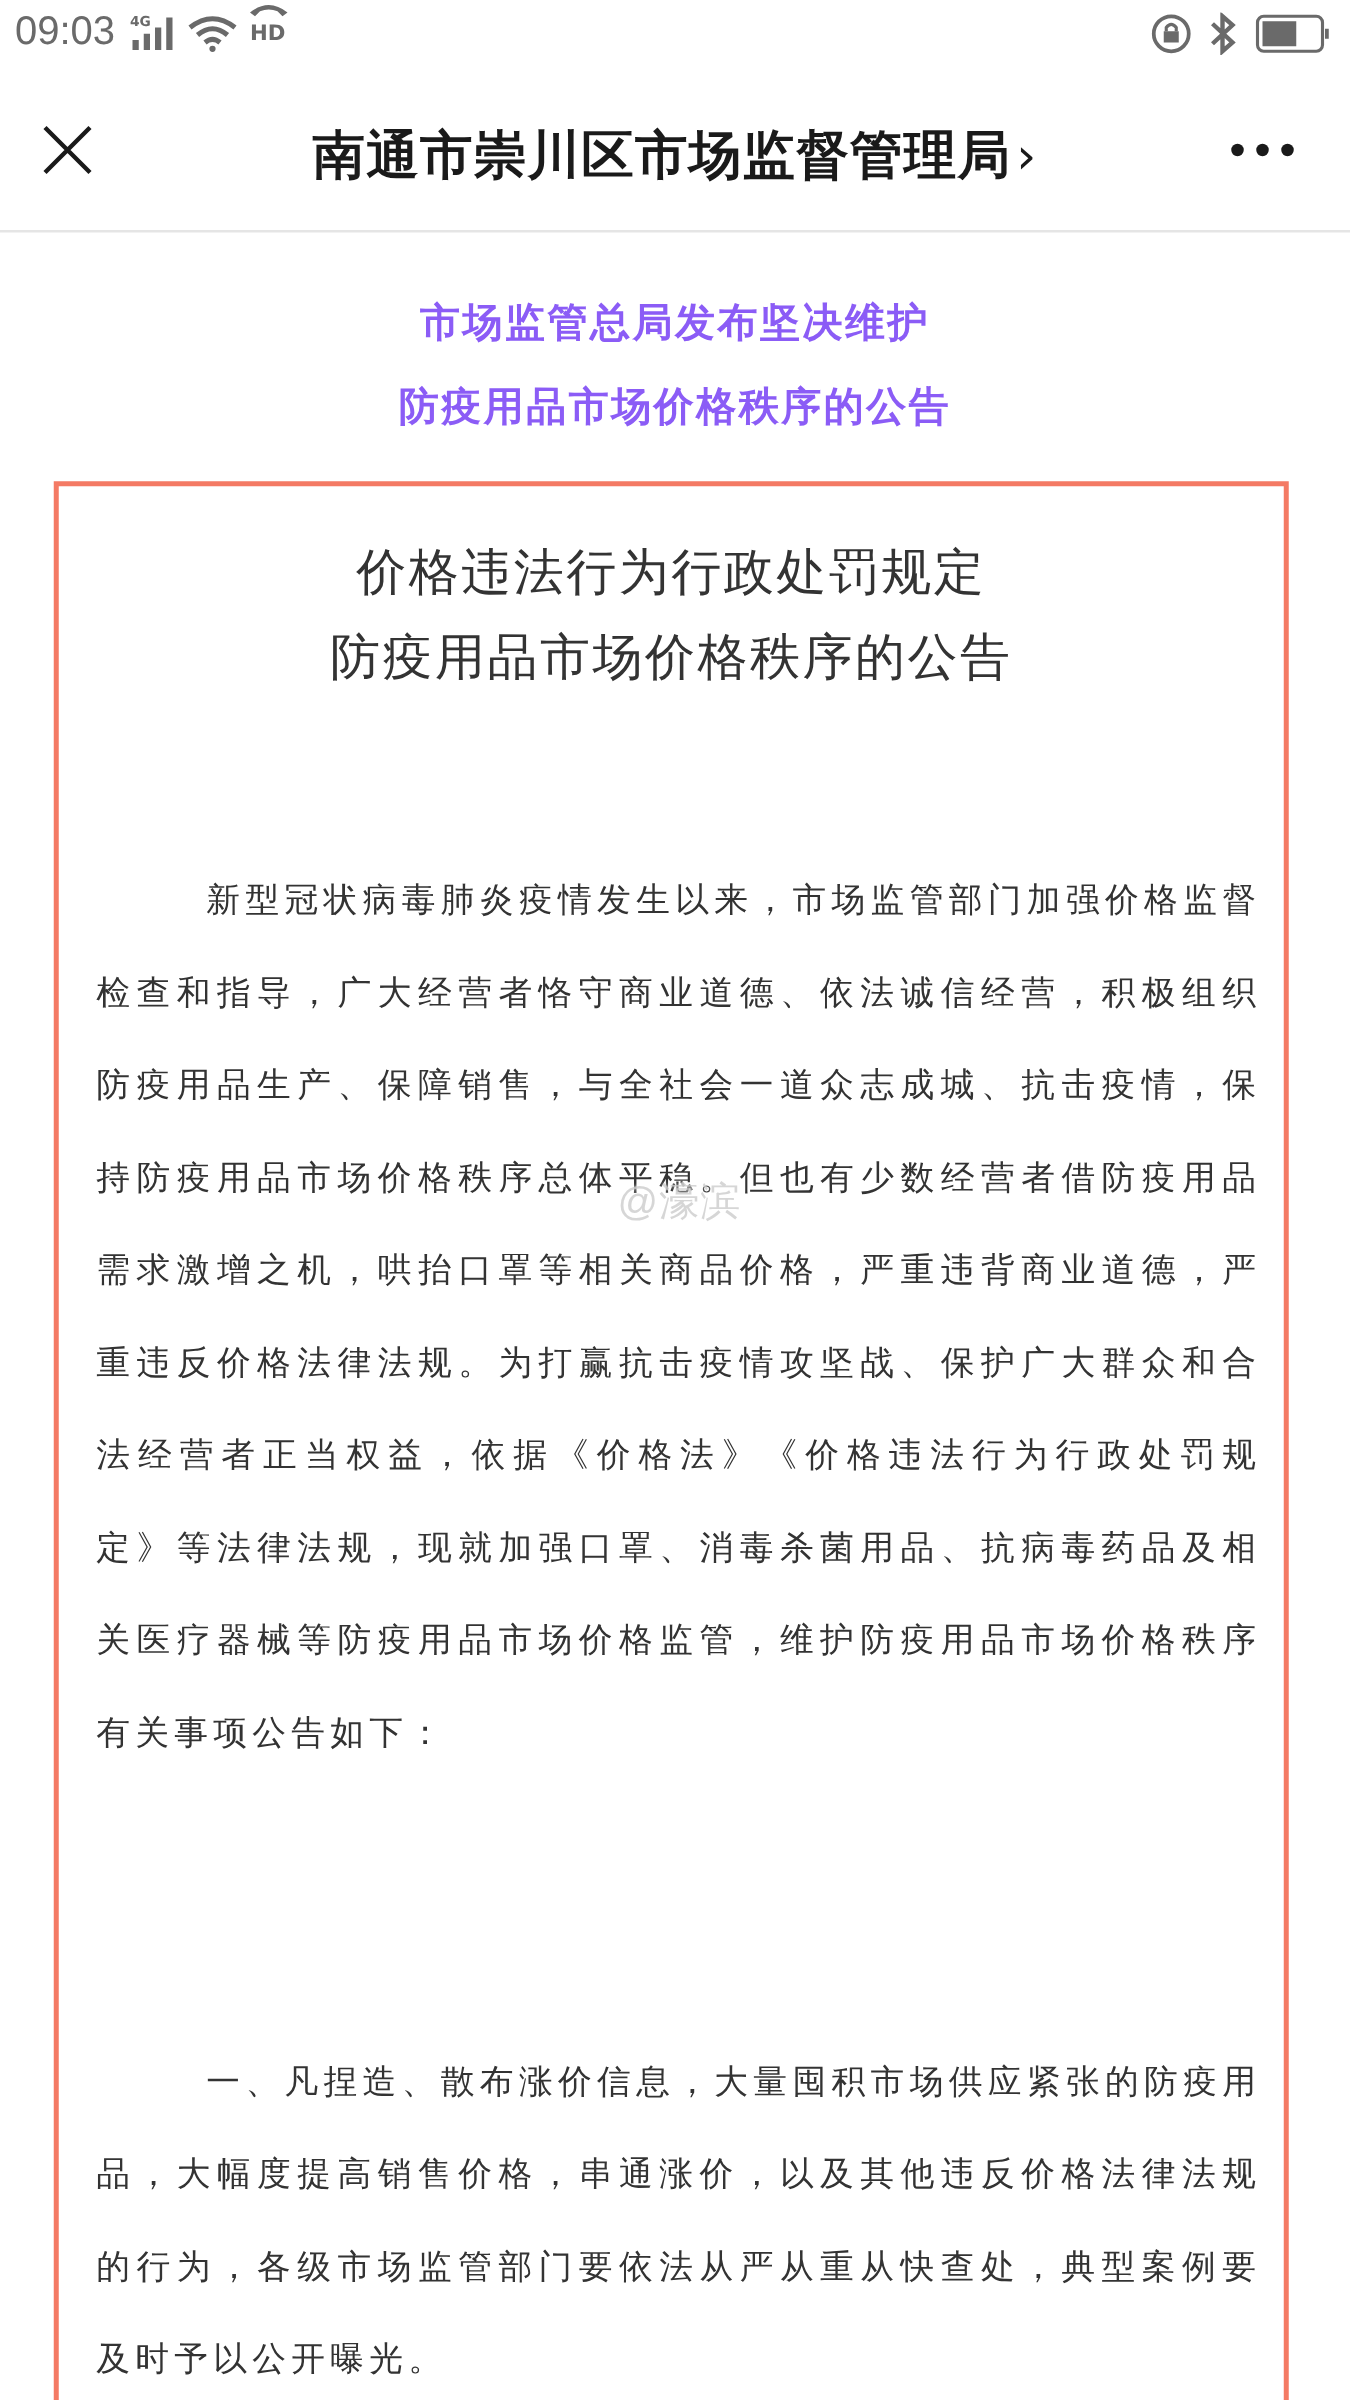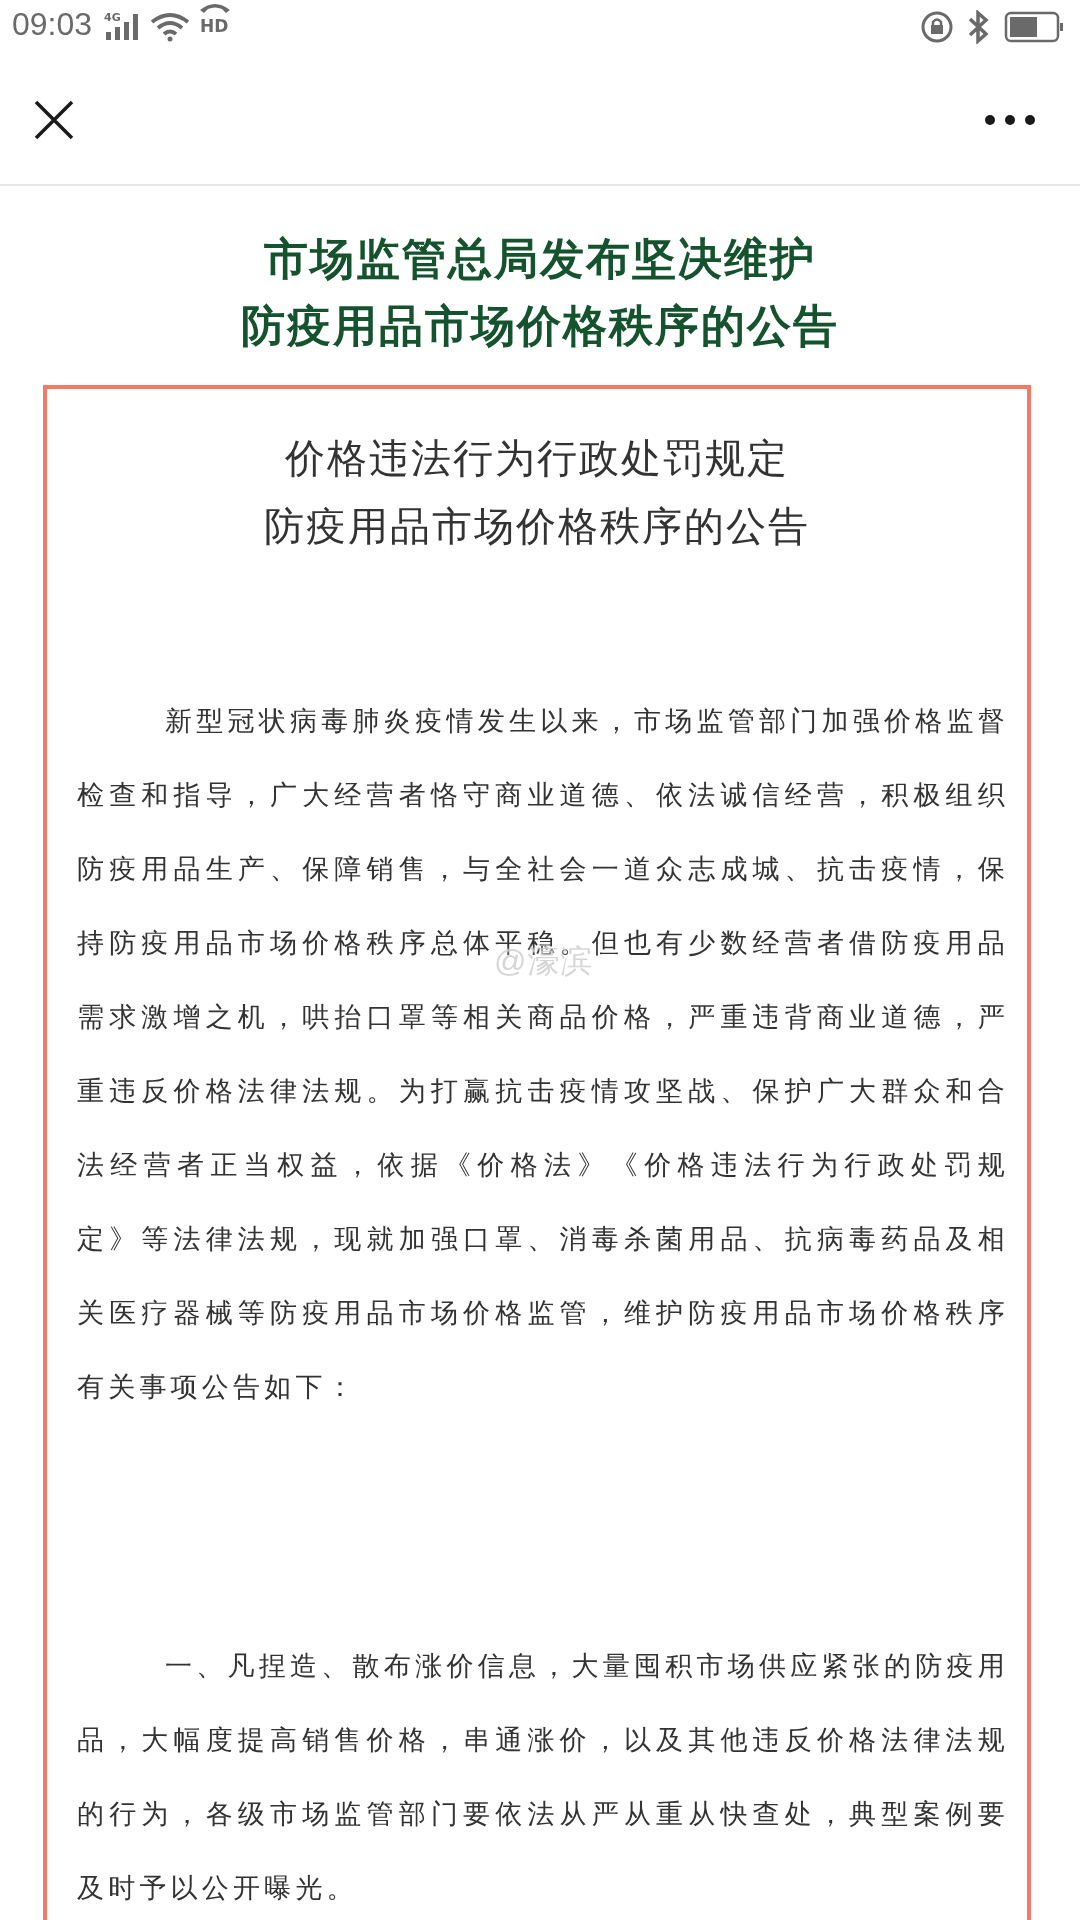--- a/index.html
+++ b/index.html
@@ -9,21 +9,21 @@
     color:#333333; position:relative;
   }
   .statusbar { position:absolute; left:0; top:0; width:1080px; height:60px; color:#666; }
   .sb-time { position:absolute; left:12px; top:6px; font-size:32px; letter-spacing:0px; color:#6a6a6a; font-family:"Liberation Sans", sans-serif;text-align:center; }
   .sb-icon { position:absolute; top:8px; }
   .navbar { position:absolute; left:0; top:60px; width:1080px; height:124px; border-bottom:2px solid #e5e5e5; }
   .nav-close { position:absolute; left:32px; top:38px; width:44px; height:44px; cursor:pointer; }
   .nav-title { position:absolute; left:0; right:0; top:36px; text-align:center; font-size:42px; font-weight:bold; color:#1a1a1a; letter-spacing:1px; }
   .nav-title .chev { font-weight:normal; font-size:40px; margin-left:4px; }
   .nav-more { position:absolute; right:40px; top:50px; width:60px; height:20px; cursor:pointer; }
-  .headline { position:absolute; left:0; right:0; top:225px; text-align:center; font-size:44px; font-weight:bold; color:#14532d; line-height:67px; letter-spacing:2px; }
+  .headline { position:absolute; left:0; right:0; top:225px; text-align:center; font-size:32px; font-weight:bold; color:#8b5cf6; line-height:67px; letter-spacing:2px; }
   .box { position:absolute; left:43px; top:385px; width:988px; height:1600px; border:4px solid #f47a64; box-sizing:border-box; }
   .box-title { position:absolute; left:0; right:0; top:35px; text-align:center; font-size:40px; line-height:68px; color:#333; letter-spacing:2px; }
   .para { position:absolute; left:30px; width:932px; font-size:27px; line-height:74px; color:#333; letter-spacing:4.2px; text-align:justify; }
   .para .indent { display:inline-block; width:88px; }
   .watermark { position:absolute; left:494px; top:940px; font-size:32px; color:rgba(200,200,200,0.75); font-family:Liberation Sans, sans-serif; letter-spacing:1px; text-shadow:0 0 3px rgba(255,255,255,0.9); }
 </style>
 </head>
 <body>
 
 <div class="statusbar">
@@ -72,20 +72,23 @@
     </svg>
   </span>
 </div>
 
 <div class="navbar">
   <div class="nav-close">
     <svg width="44" height="44" viewBox="0 0 44 44">
       <path d="M4 4 L40 40 M40 4 L4 40" stroke="#1a1a1a" stroke-width="3.5" fill="none"></path>
     </svg>
   </div>
+  <div class="nav-title">
+    <span>南通市崇川区市场监督管理局</span><span class="chev">›</span>
+  </div>
   <div class="nav-more">
     <svg width="60" height="20" viewBox="0 0 60 20">
       <circle cx="10" cy="10" r="5" fill="#1a1a1a"></circle>
       <circle cx="30" cy="10" r="5" fill="#1a1a1a"></circle>
       <circle cx="50" cy="10" r="5" fill="#1a1a1a"></circle>
     </svg>
   </div>
 </div>
 
 <div class="headline">

